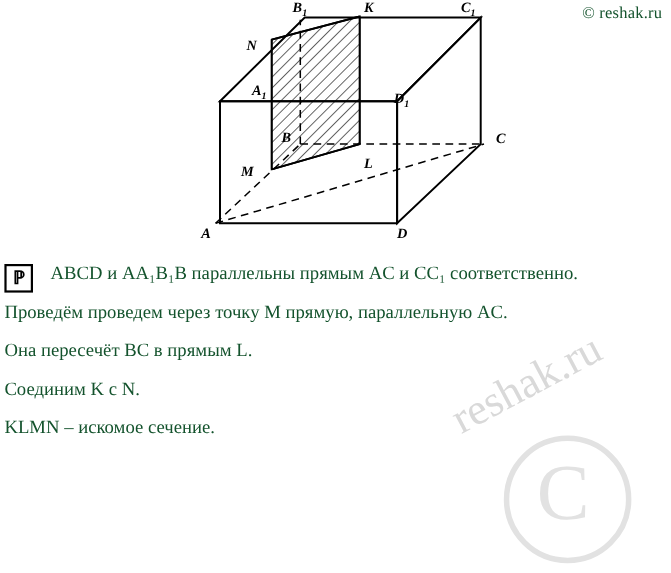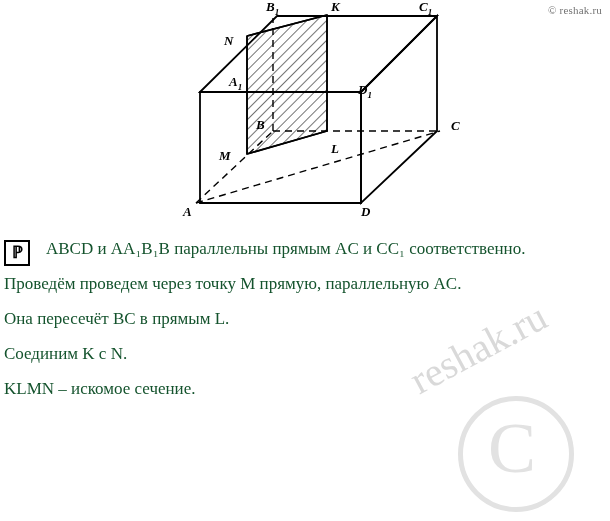--- a/index.html
+++ b/index.html
@@ -19,22 +19,22 @@
     position: relative;
     width: 610px;
     height: 521px;
   }
   
   .watermark-top {
     position: absolute;
     top: 4px;
     right: 8px;
     font-family: "Liberation Serif", serif;
-    font-size: 11px;
-    color: #737373;
+    font-size: 15px;
+    color: #14532d;
     letter-spacing: 0.2px;
     white-space: nowrap;
   }
   .watermark-big {
     position: absolute;
     left: 398px;
     top: 336px;
     width: 210px;
     height: 180px;
     pointer-events: none;

